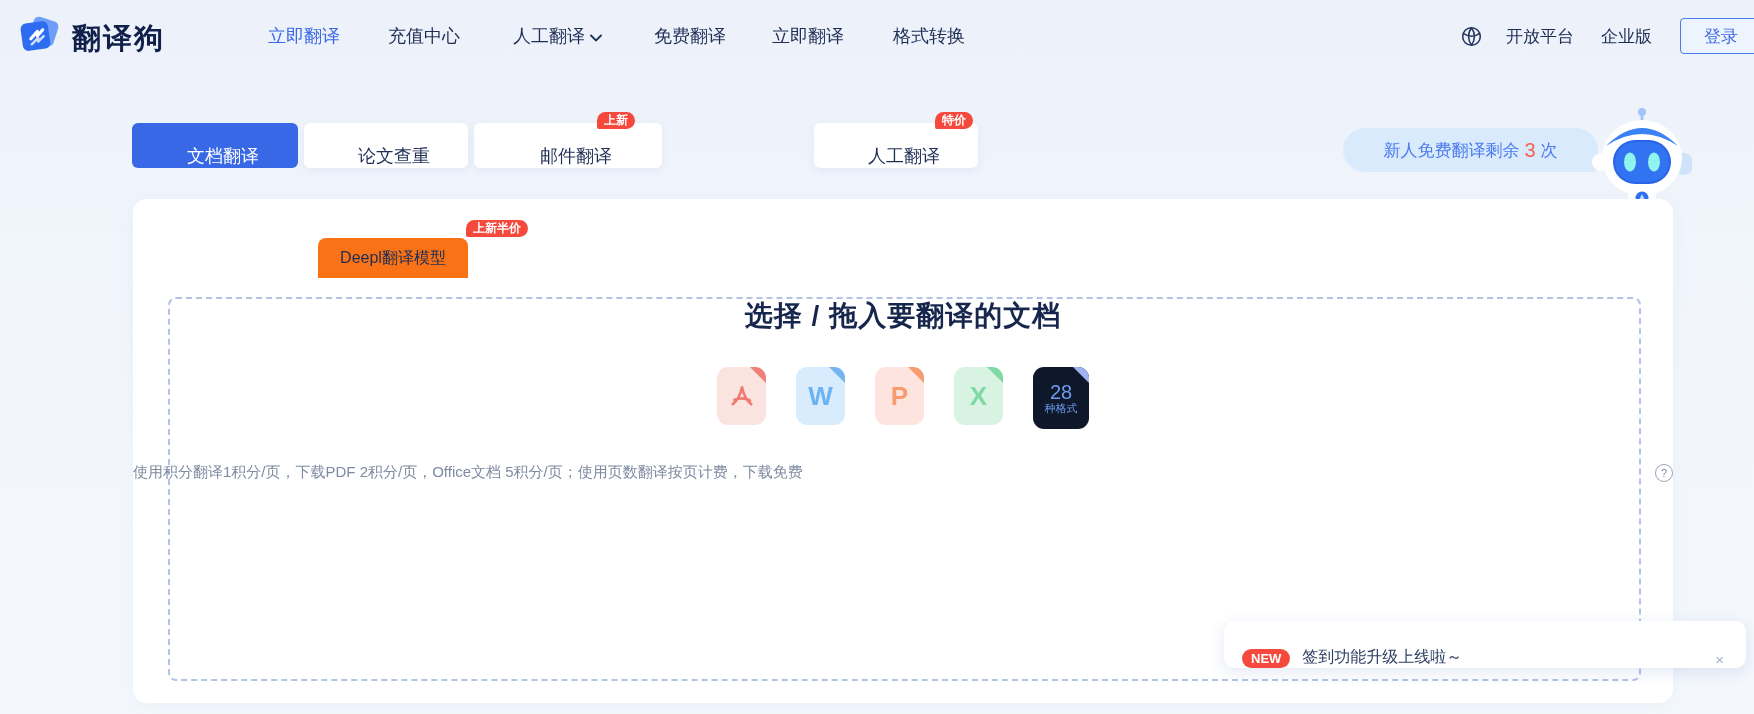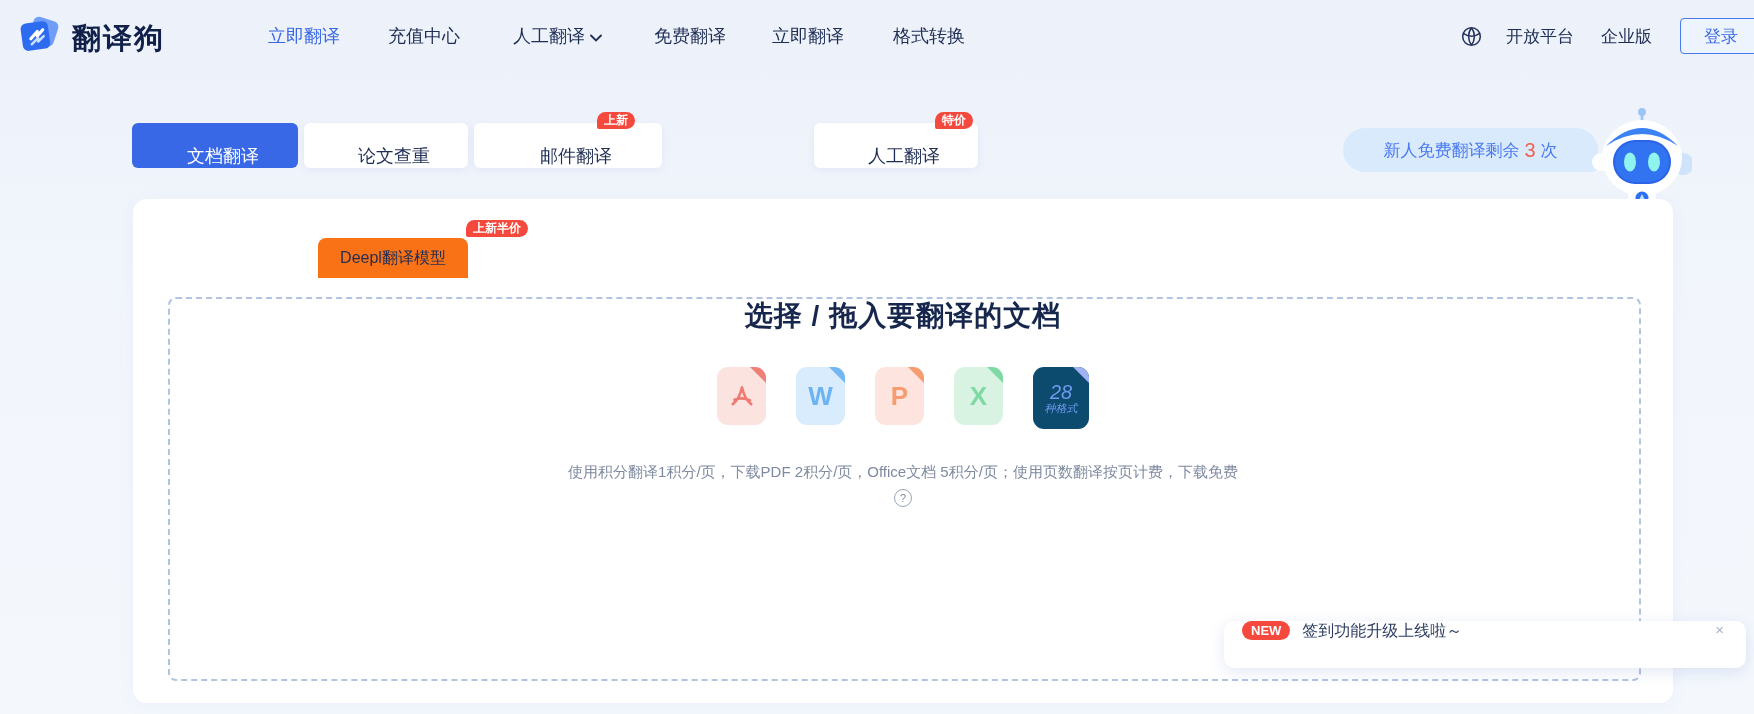--- a/index.html
+++ b/index.html
@@ -52,37 +52,37 @@
   .dz-icons{position:absolute;left:0;top:168px;width:100%;display:flex;
             justify-content:center;gap:30px;}
   .ficon{position:relative;width:49px;height:58px;border-radius:11px;display:flex;
          flex-direction:column;align-items:center;justify-content:center;overflow:hidden;}
   .ficon .fold{position:absolute;right:0;top:0;width:0;height:0;
                border-style:solid;border-width:0 16px 16px 0;}
   .ficon.pdf{background:#fbe3e0;}   .ficon.pdf .fold{border-color:transparent #ef8078 transparent transparent;}
   .ficon.word{background:#d9ecfd;}  .ficon.word .fold{border-color:transparent #74b6f2 transparent transparent;}
   .ficon.ppt{background:#fde4de;}   .ficon.ppt .fold{border-color:transparent #f79b70 transparent transparent;}
   .ficon.excel{background:#d9f3e3;} .ficon.excel .fold{border-color:transparent #7fd9a2 transparent transparent;}
-  .ficon.formats{background:#0c4a6e;width:56px;height:62px;font-style:italic;} .ficon.formats .fold{border-color:transparent #a0b2f2 transparent transparent;}
+  .ficon.formats{background:#0f172a;width:56px;height:62px;} .ficon.formats .fold{border-color:transparent #a0b2f2 transparent transparent;}
   .fletter{font-size:26px;font-weight:bold;}
   .word .fletter{color:#6cb3f2;} .ppt .fletter{color:#f79b70;} .excel .fletter{color:#7fd9a2;}
   .fnum{font-size:20px;color:#6f9bef;line-height:20px;}
   .flabel{font-size:11px;color:#6f9bef;line-height:13px;}
 
   .dz-note-row{position:absolute;left:0;top:264px;width:100%;display:flex;
-               align-items:center;justify-content:space-between;gap:7px;flex-direction:column;}
+               align-items:center;justify-content:space-between;gap:7px;}
   .dz-note{font-size:15px;color:#7e8aa0;}
   .help-circle{width:16px;height:16px;border:1px solid #9aa5ba;border-radius:50%;
                color:#7e8aa0;font-size:11px;display:flex;align-items:center;
                justify-content:center;cursor:pointer;}
 
   
   .toast{position:absolute;left:1224px;top:621px;width:522px;height:47px;background:#fff;
          border-radius:10px;box-shadow:0 4px 16px rgba(60,90,180,.14);display:flex;
-         align-items:flex-start;padding:0 18px;box-sizing:border-box;gap:12px;z-index:5;}
+         align-items:flex-end;padding:0 18px;box-sizing:border-box;gap:12px;z-index:5;}
   .toast-badge{background:#f5493d;color:#fff;font-size:13px;font-weight:bold;
                padding:2px 9px;border-radius:11px;}
   .toast-msg{font-size:16px;color:#2c3c60;flex:1;}
   .toast-close{color:#a9b2c4;font-size:15px;cursor:pointer;padding:0 4px;}
 </style>
 </head>
 <body>
 
 <div class="scene">
 

